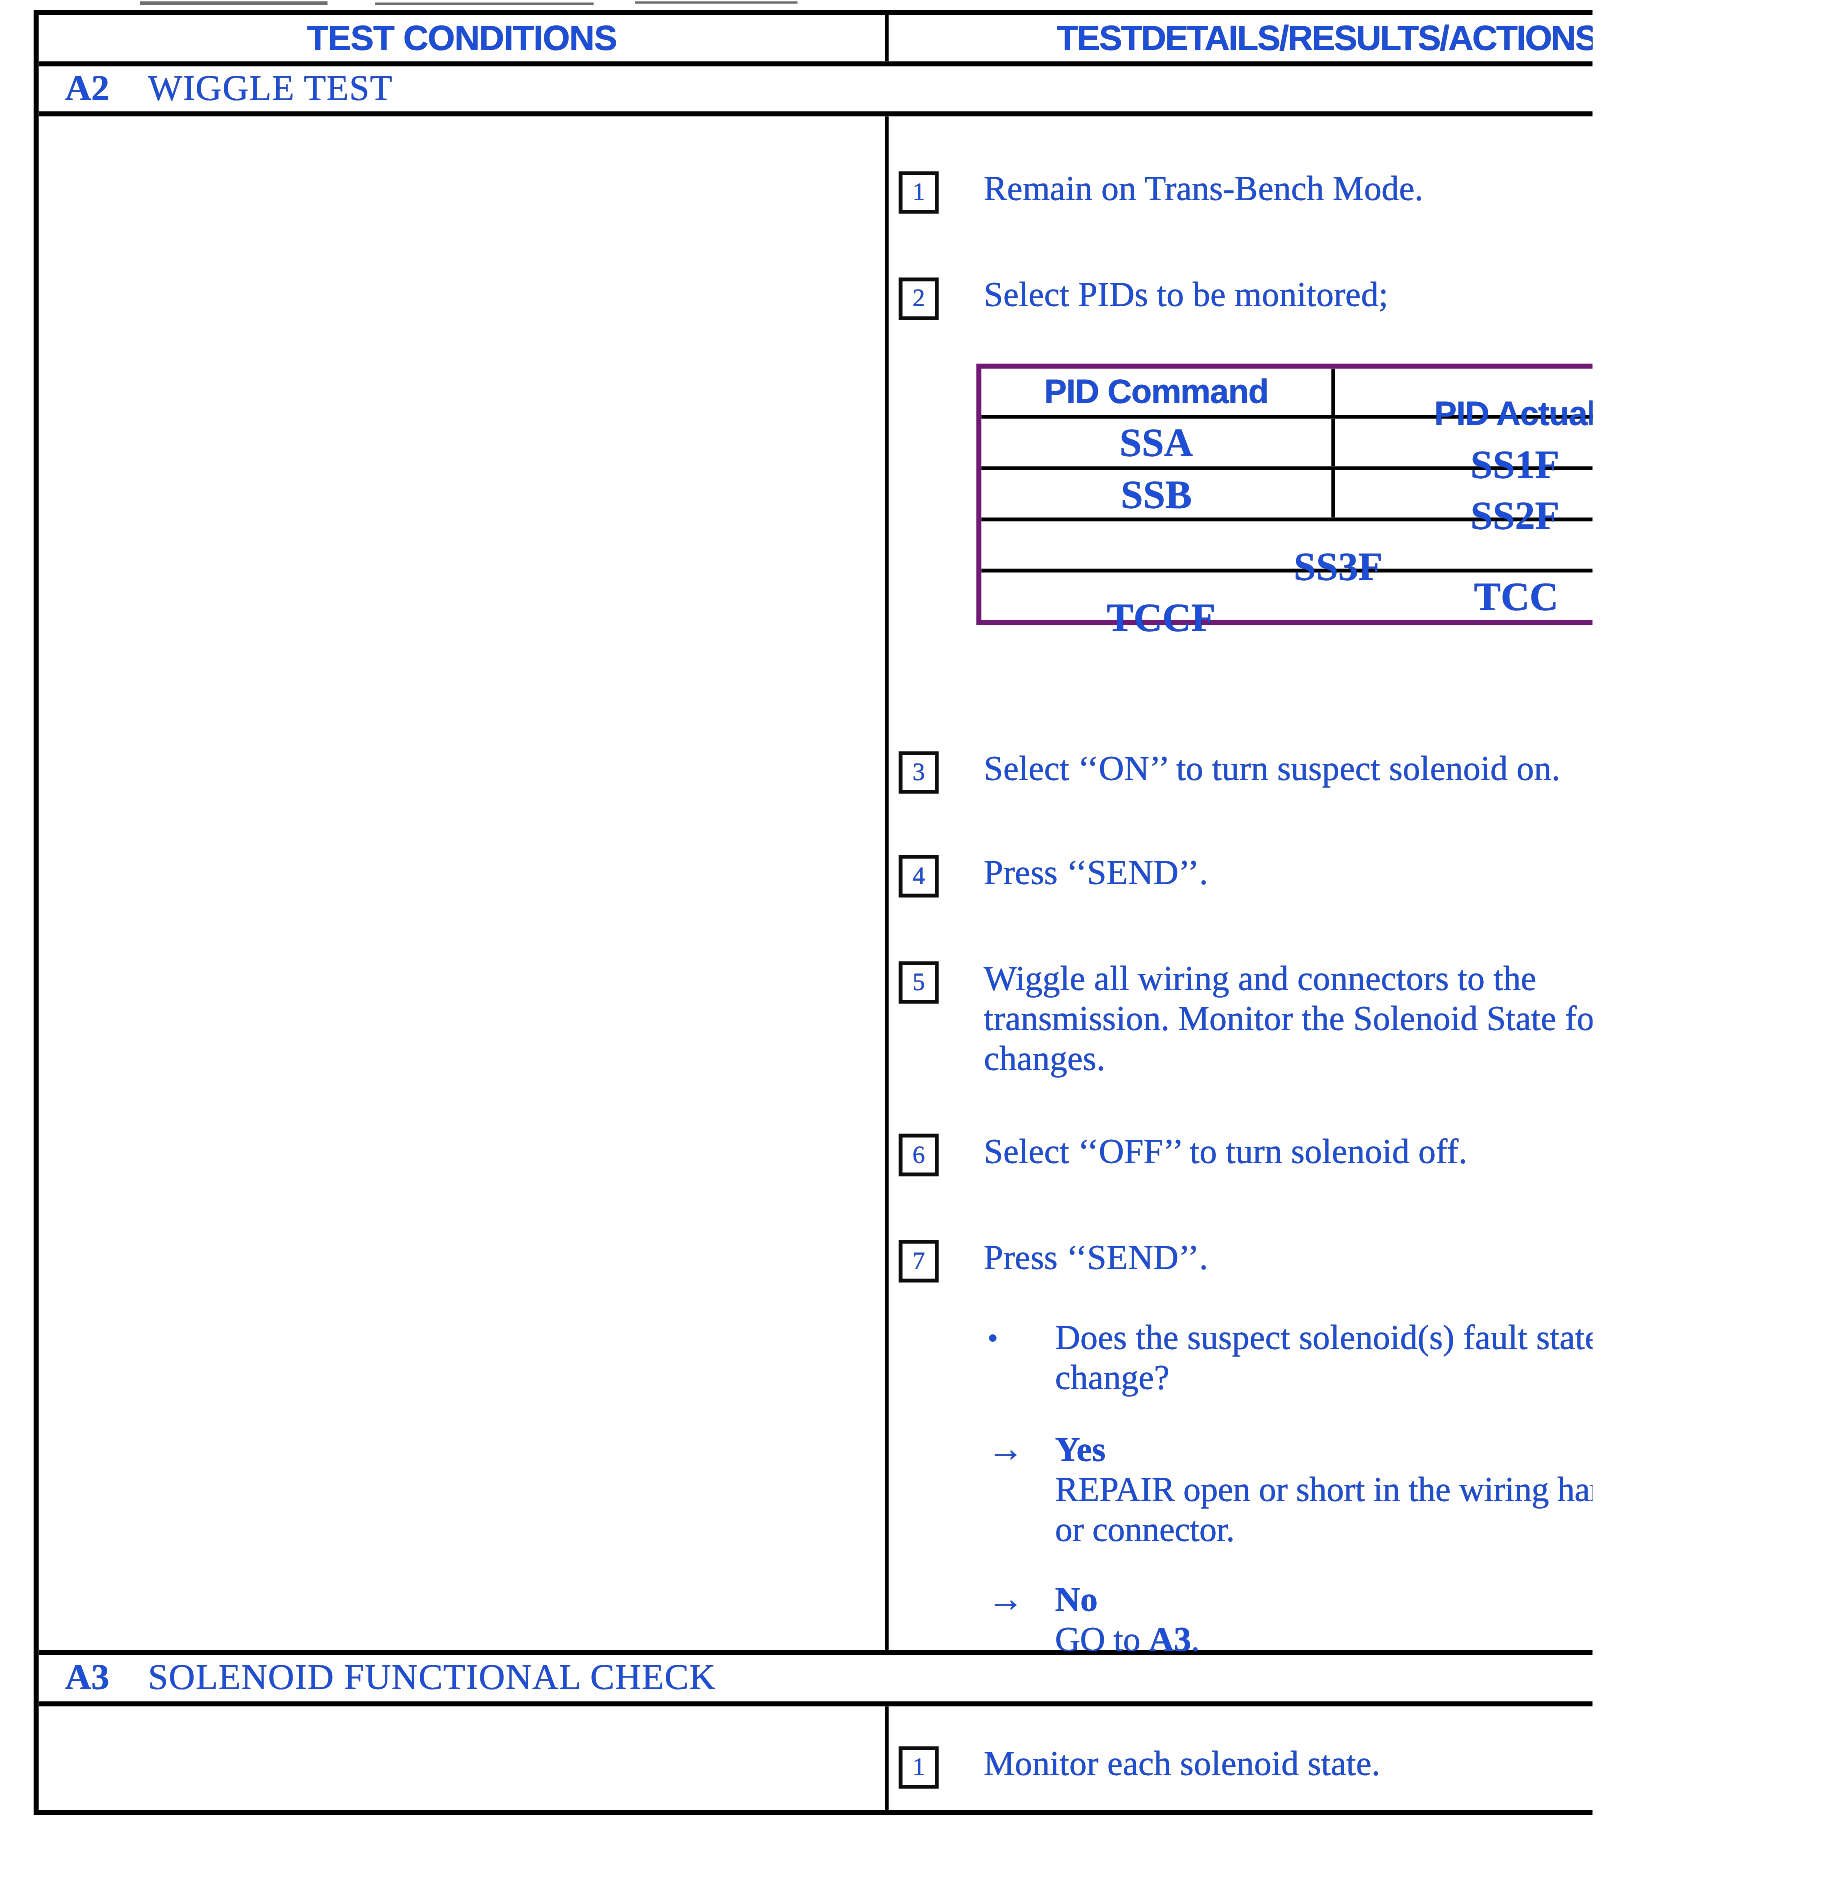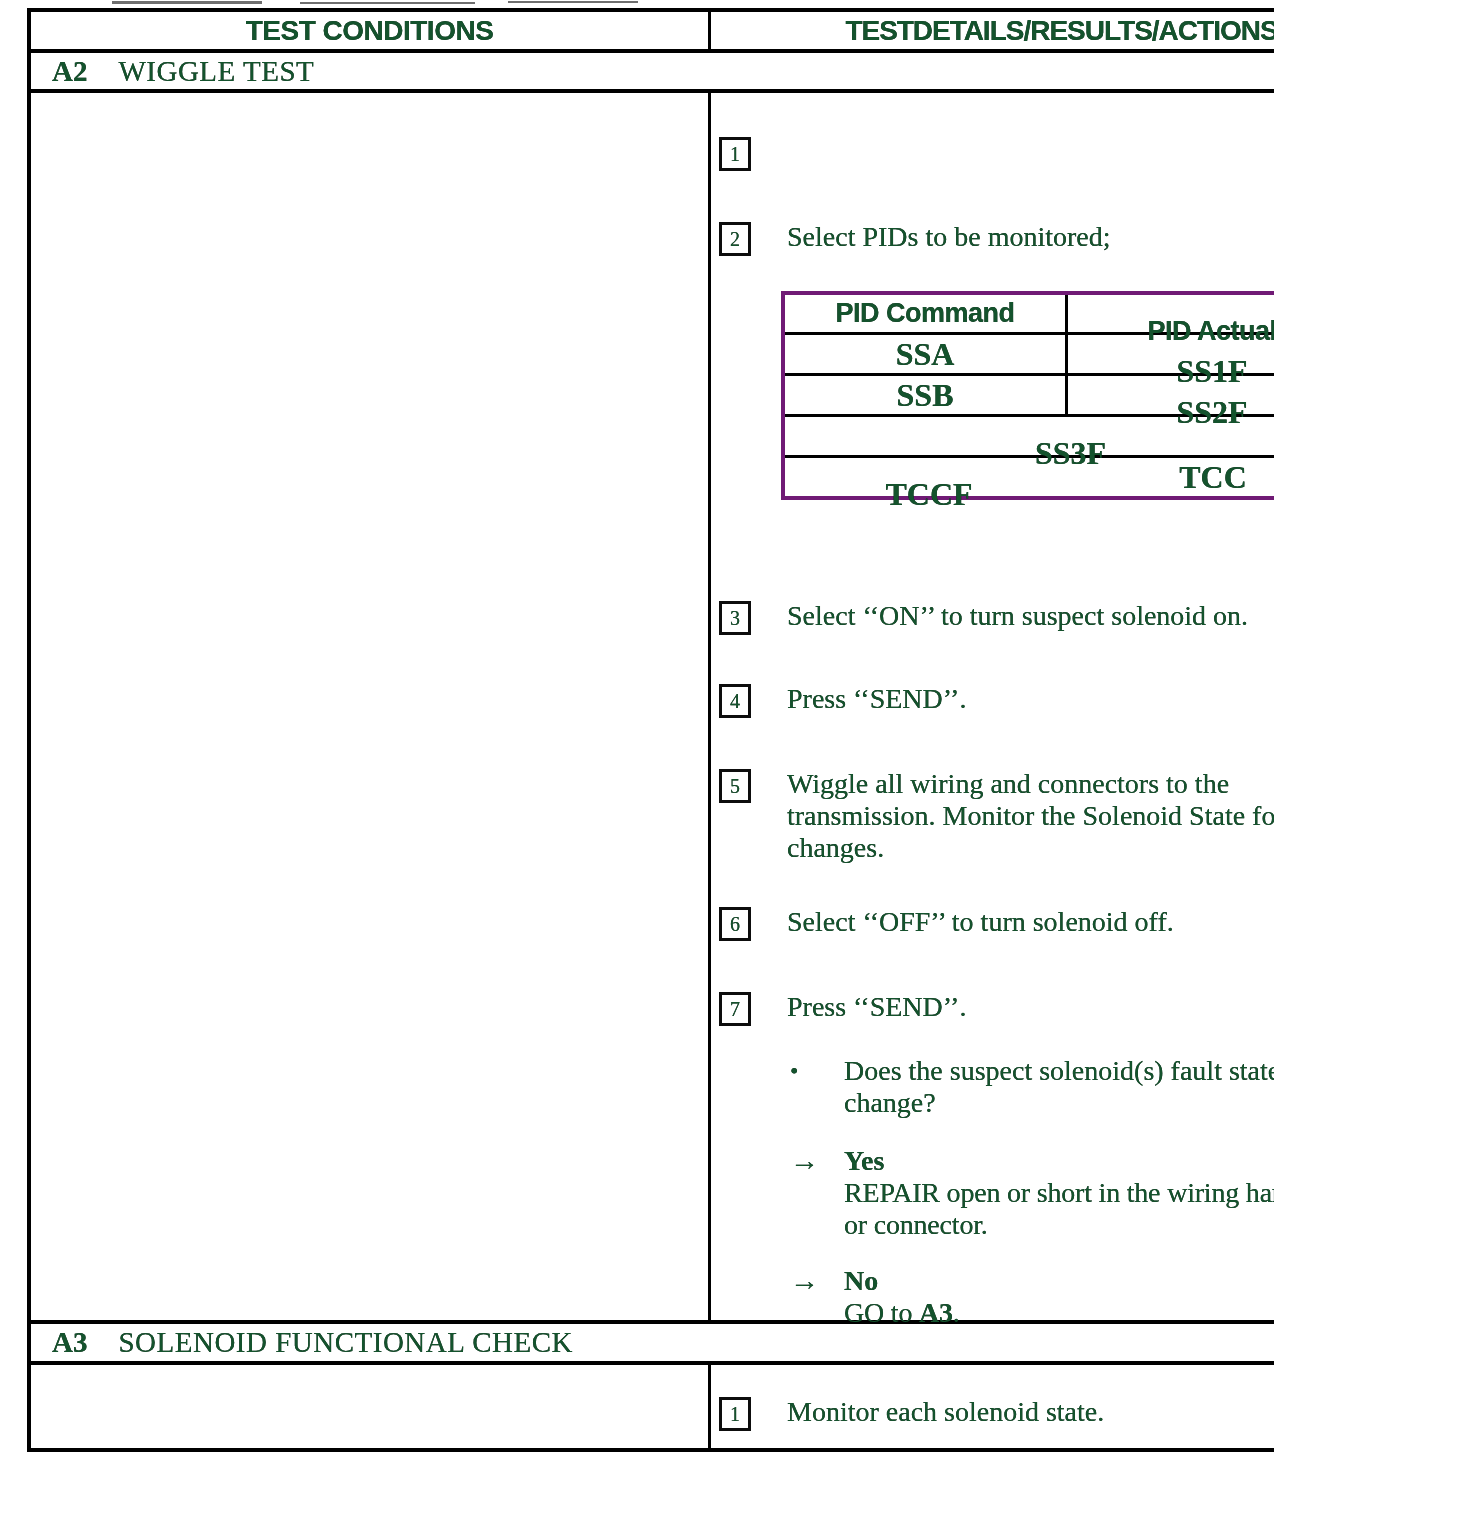--- a/index.html
+++ b/index.html
@@ -1,18 +1,18 @@
 <!DOCTYPE html>
 <html><head>
 <meta charset="utf-8">
 <style>
   html,body{margin:0;padding:0;background:#ffffff;}
   .page{
     position:relative;width:1274px;height:1518px;background:#fff;overflow:hidden;
-    font-family:"Liberation Serif", serif;color:#14532d;
+    font-family:"Liberation Serif", serif;color:#1d4ed8;
     text-shadow:0 0 0.5px rgba(0,0,0,0.85);
   }
   .doc{
     position:absolute;left:27px;top:8px;width:1381px;
     border:4px solid #000;background:#fff;
   }
   .row{display:flex;border-bottom:4px solid #000;}
   .row:last-child{border-bottom:none;}
   .cell-left{width:677px;flex:none;border-right:3px solid #000;}
   .cell-right{flex:1;position:relative;}
@@ -90,20 +90,21 @@
     <div class="row section-row">
       <span class="sec-code">A2</span><span class="sec-title">WIGGLE TEST</span>
     </div>
 
     <div class="row content-row">
       <div class="cell-left"></div>
       <div class="cell-right">
 
         <div class="step" style="top:43px">
           <span class="stepnum">1</span>
+          <span class="steptext">Remain on Trans-Bench Mode.</span>
         </div>
 
         <div class="step" style="top:128px">
           <span class="stepnum">2</span>
           <span class="steptext">Select PIDs to be monitored;</span>
         </div>
 
         <div class="pidtable">
           <div class="pidrow first">
             <div class="pidcell c1 pidhead">PID Command</div>

